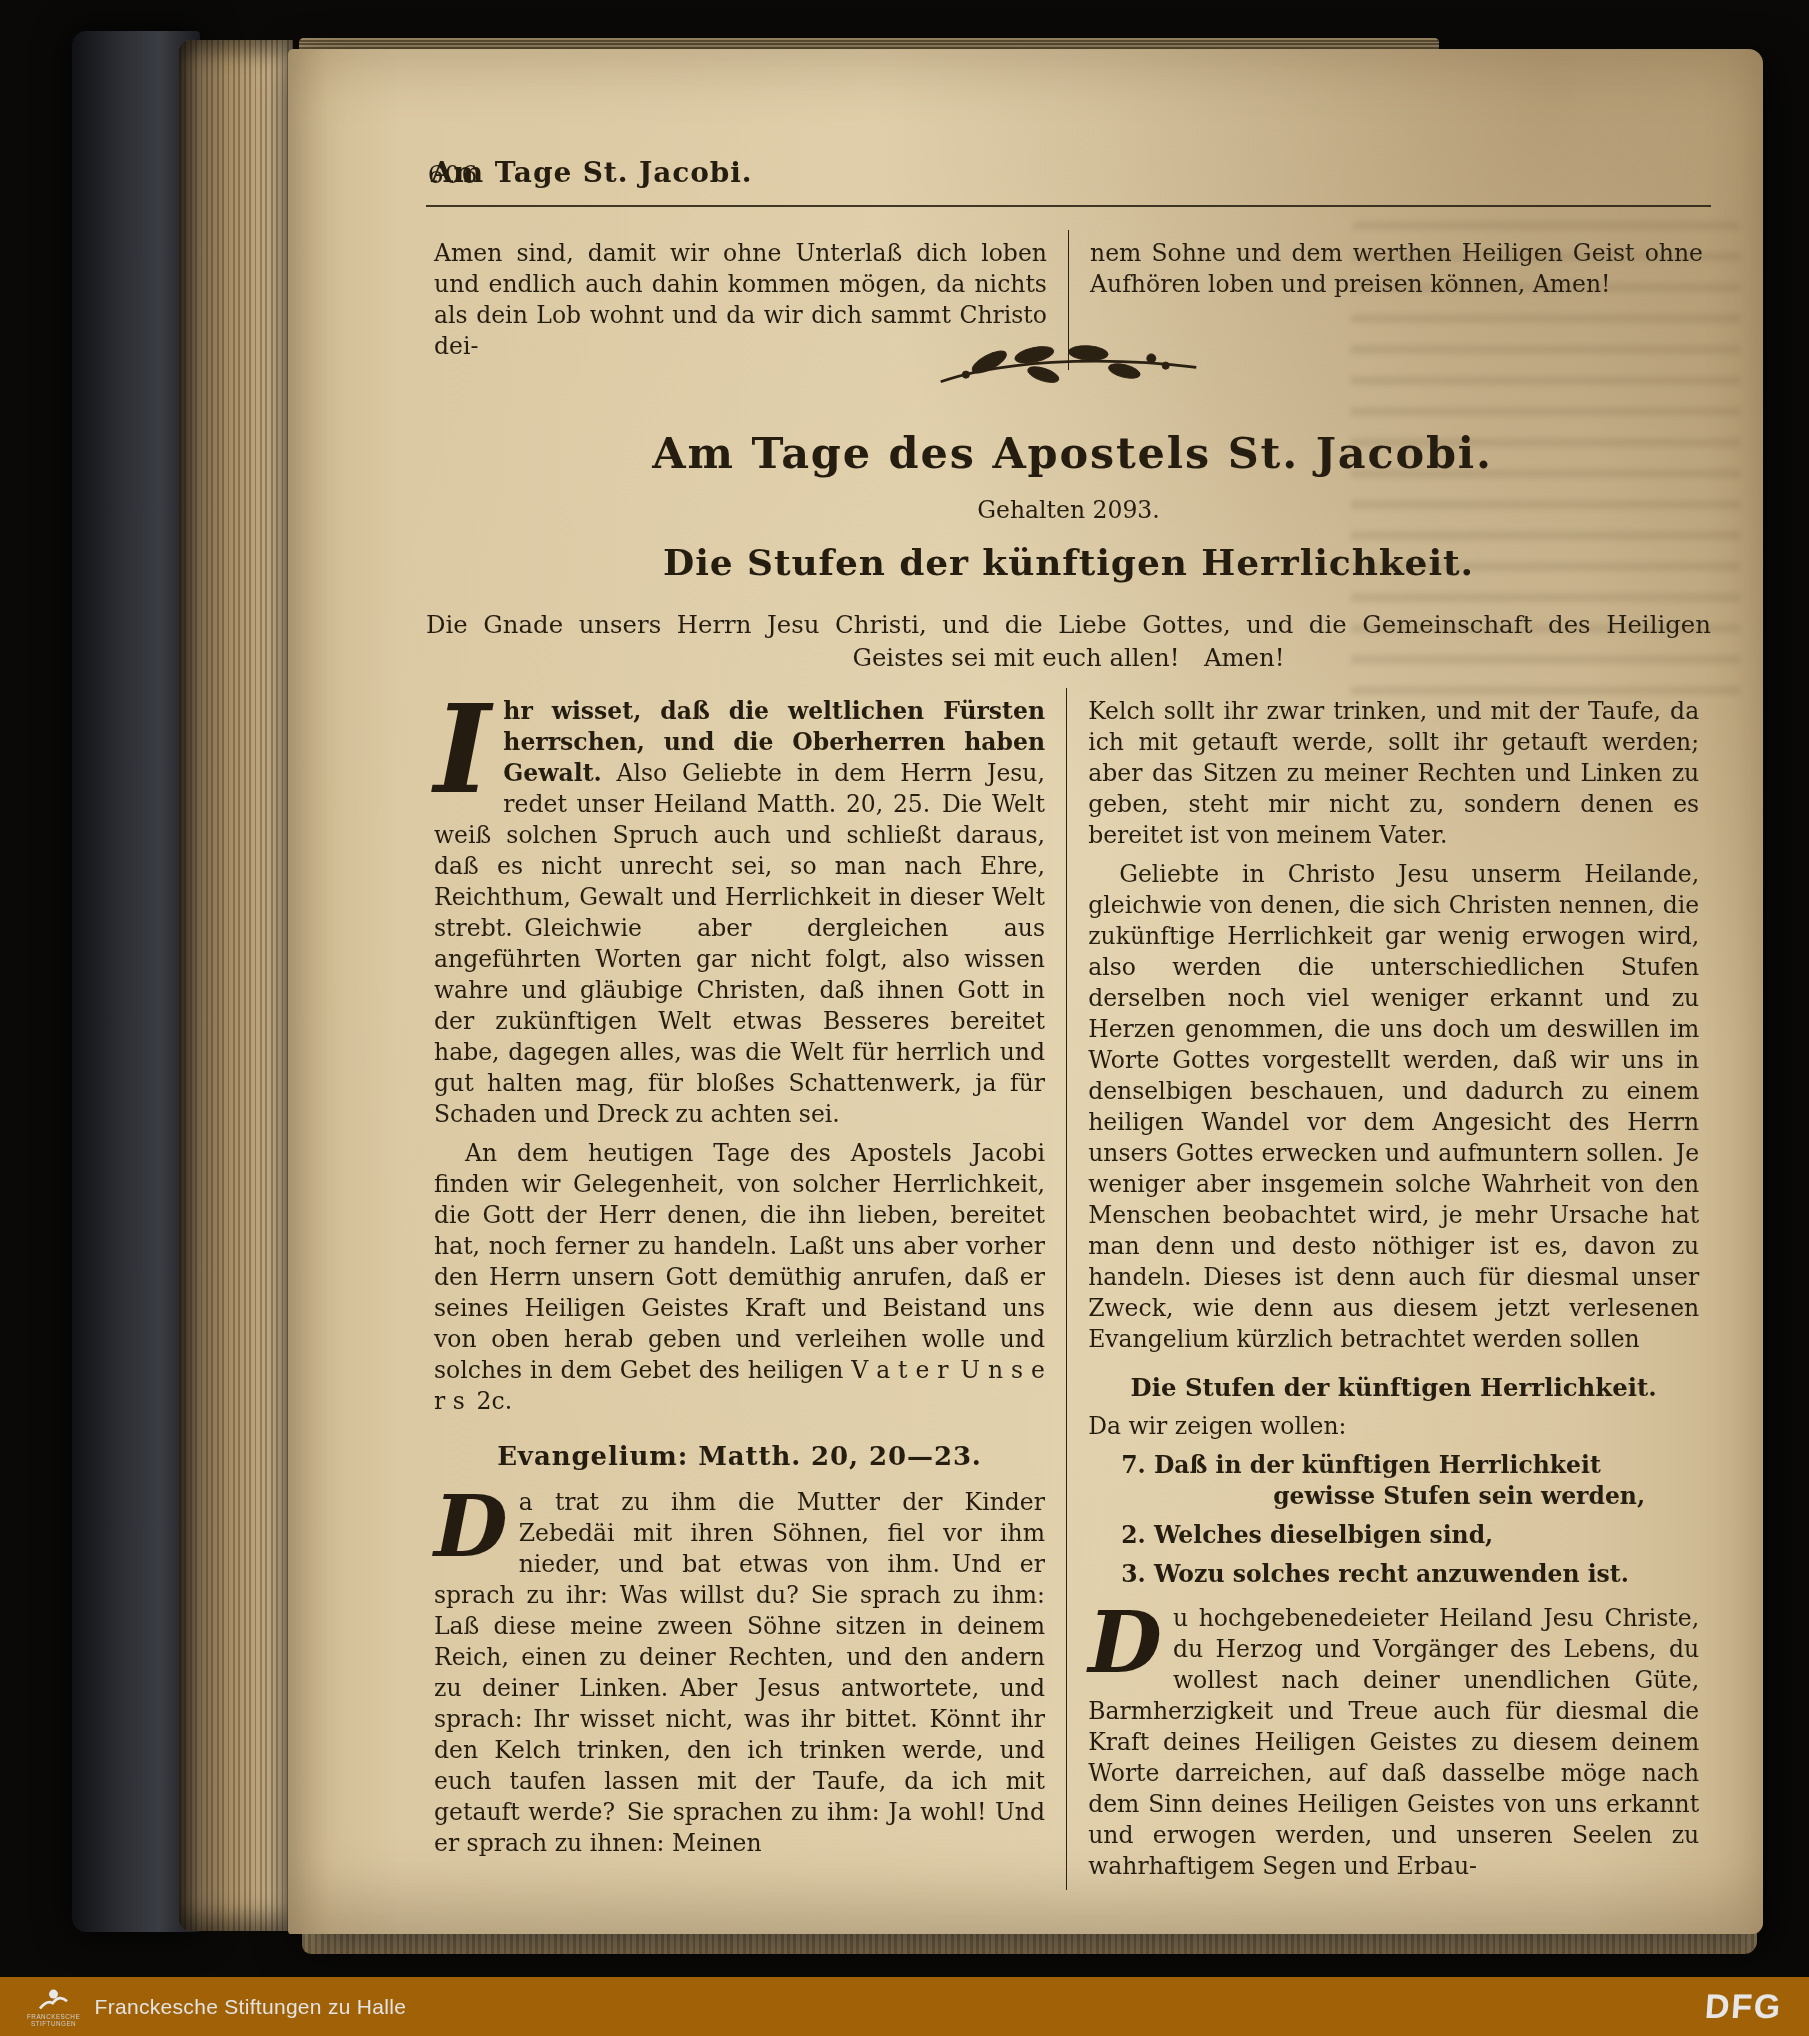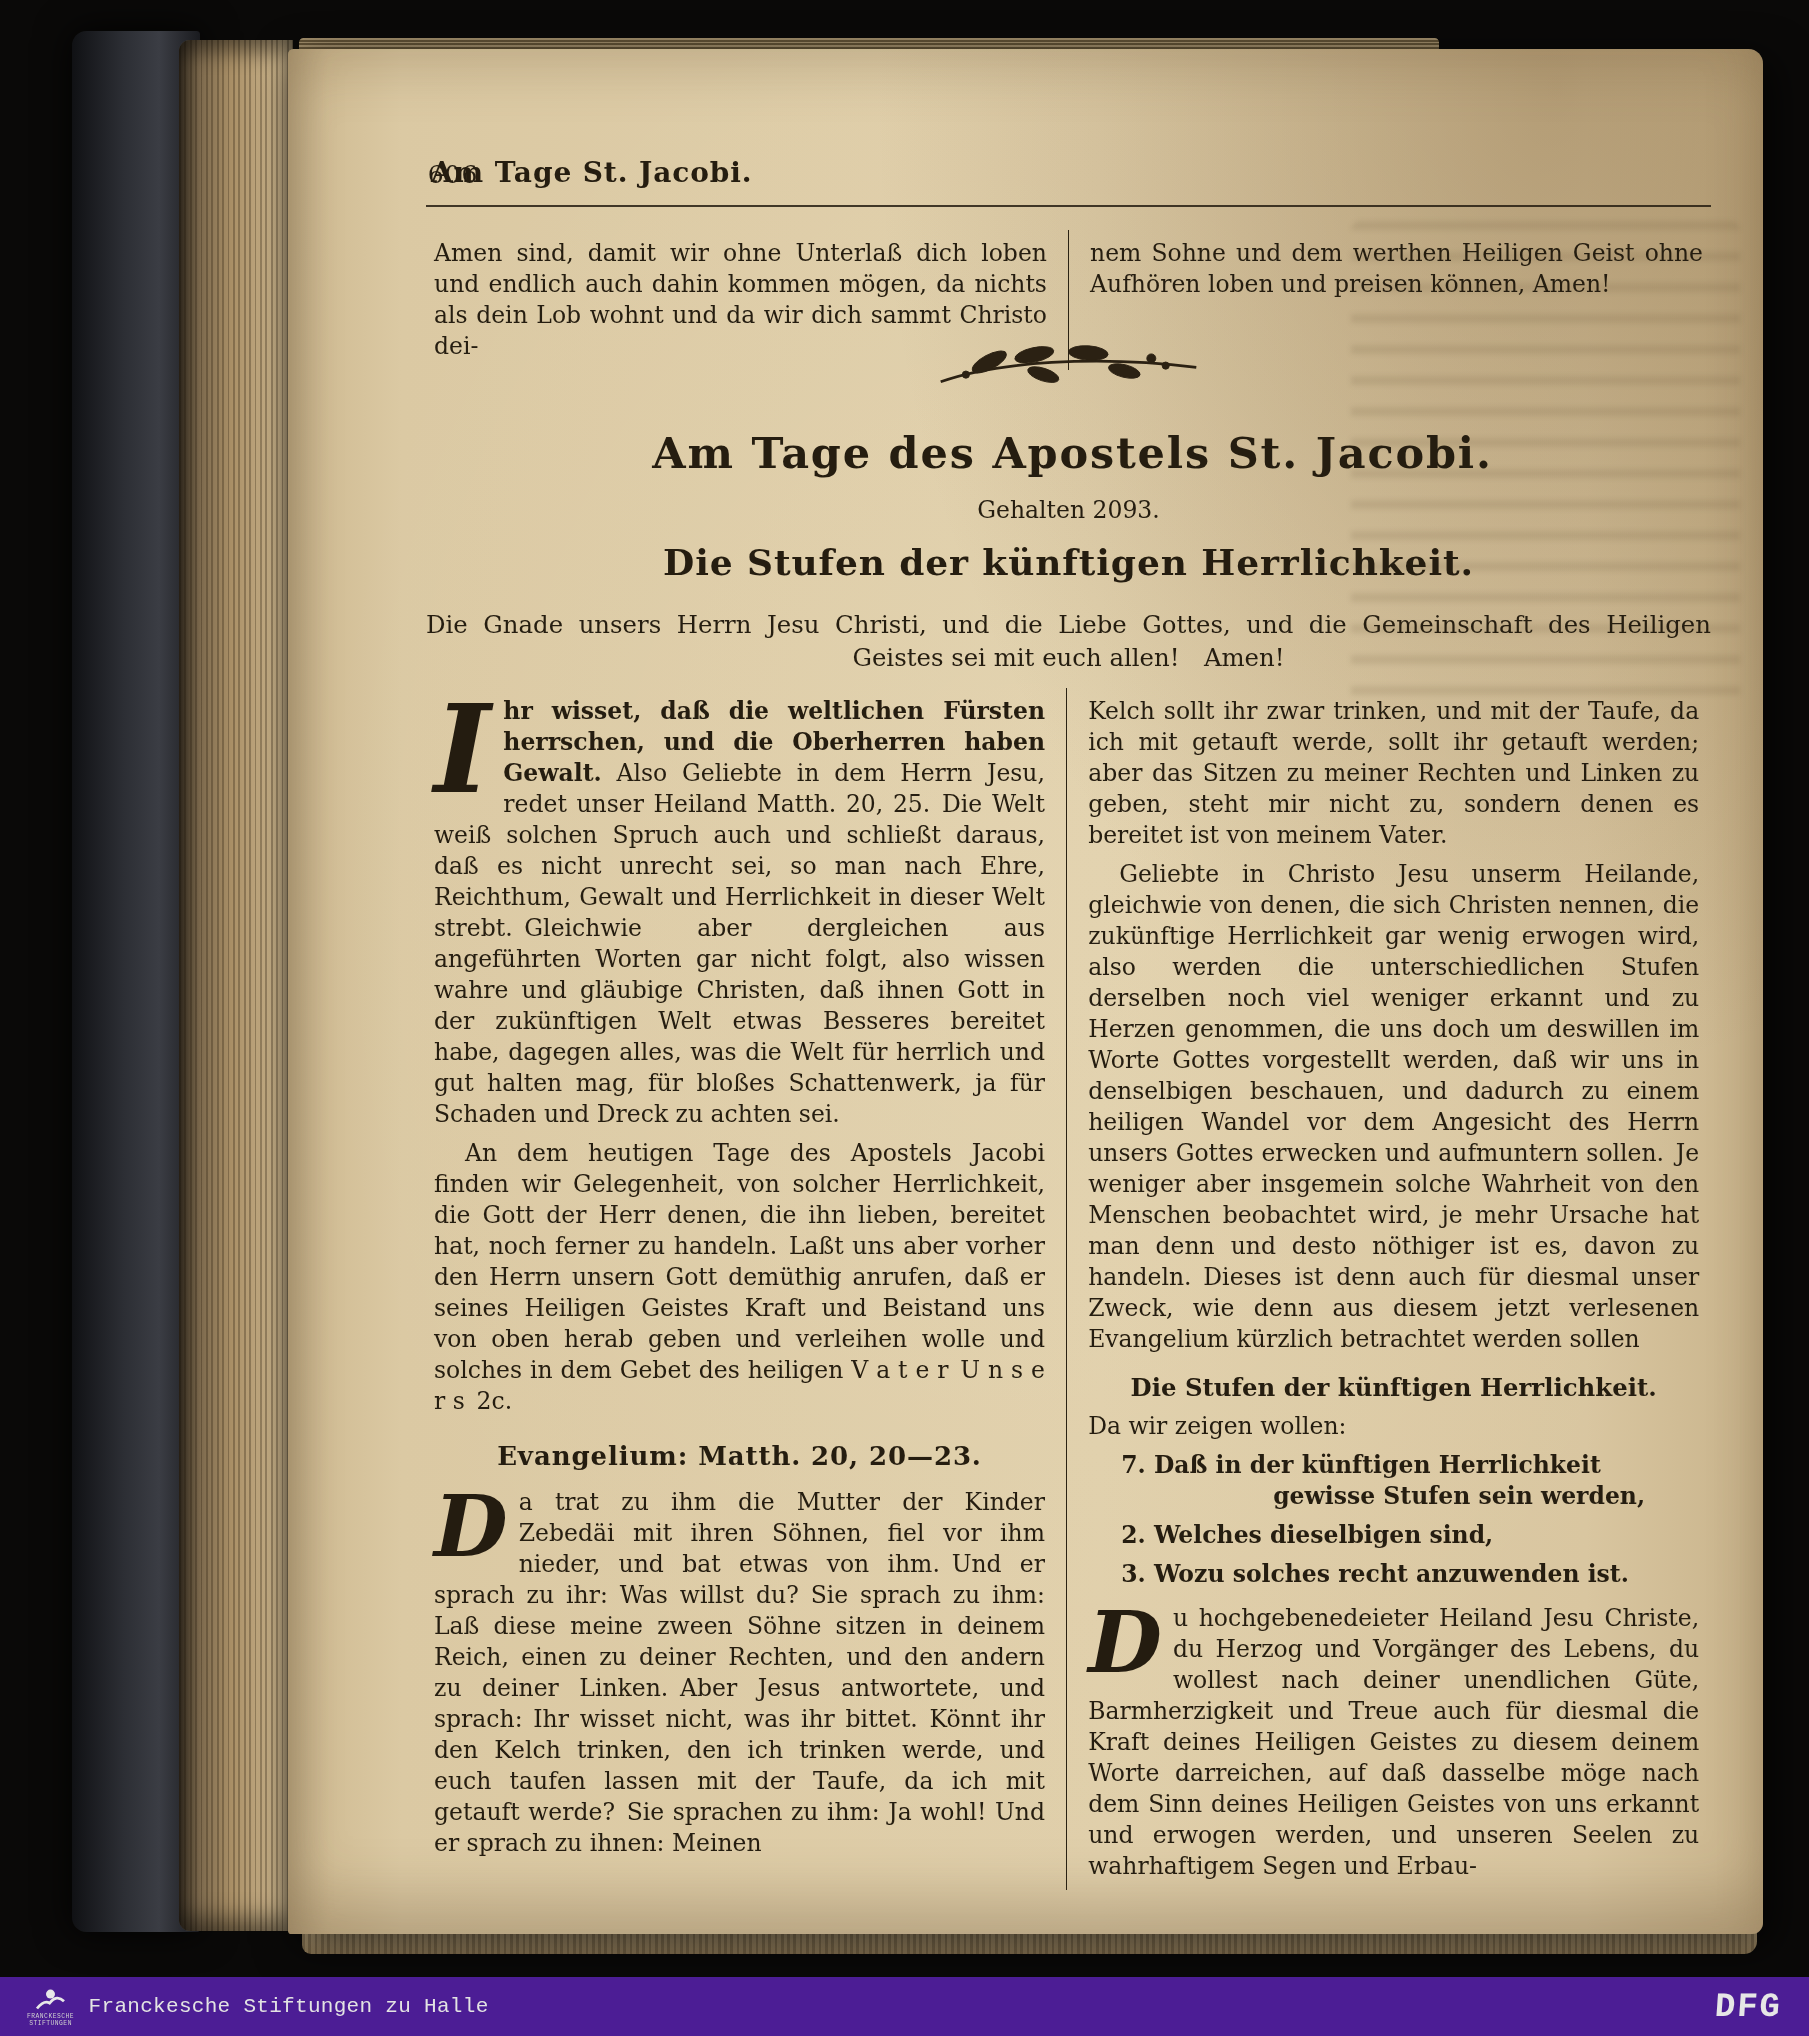--- a/index.html
+++ b/index.html
@@ -103,23 +103,23 @@
   .secheading { margin:18px 0 9px; text-align:center; font-size:24.4px; font-weight:bold; }
   .olist { margin:5.4px 0 12.7px; }
   .li {
     font-weight:bold; text-align:left !important;
     padding-left:185px; text-indent:-152px; margin:4.5px 0;
   }
 
   
   .footer {
     position:absolute; left:0; top:1977px; width:1809px; height:59px;
-    background:#4c1d95; display:flex; align-items:center; justify-content:space-between;
+    background:#a16207; display:flex; align-items:center; justify-content:space-between;
     box-sizing:border-box; padding:0 27px;
-    font-family:Liberation Mono, monospace;
+    font-family:Liberation Sans, sans-serif;
   }
   .footer-left { display:flex; align-items:center; }
   .logo-block { display:flex; flex-direction:column; align-items:center; margin-right:14.5px; }
   .logo-caption { color:#cfcfcf; font-size:6.3px; letter-spacing:0.5px; line-height:7.2px; text-align:center; }
   .institution { color:#e3e3e3; font-size:21px; letter-spacing:0.3px; }
   .dfg { color:#e6e6e6; font-size:34px; font-weight:bold; letter-spacing:1.8px; transform:skewX(-4deg); }
 </style>
 </head>
 <body>
 

